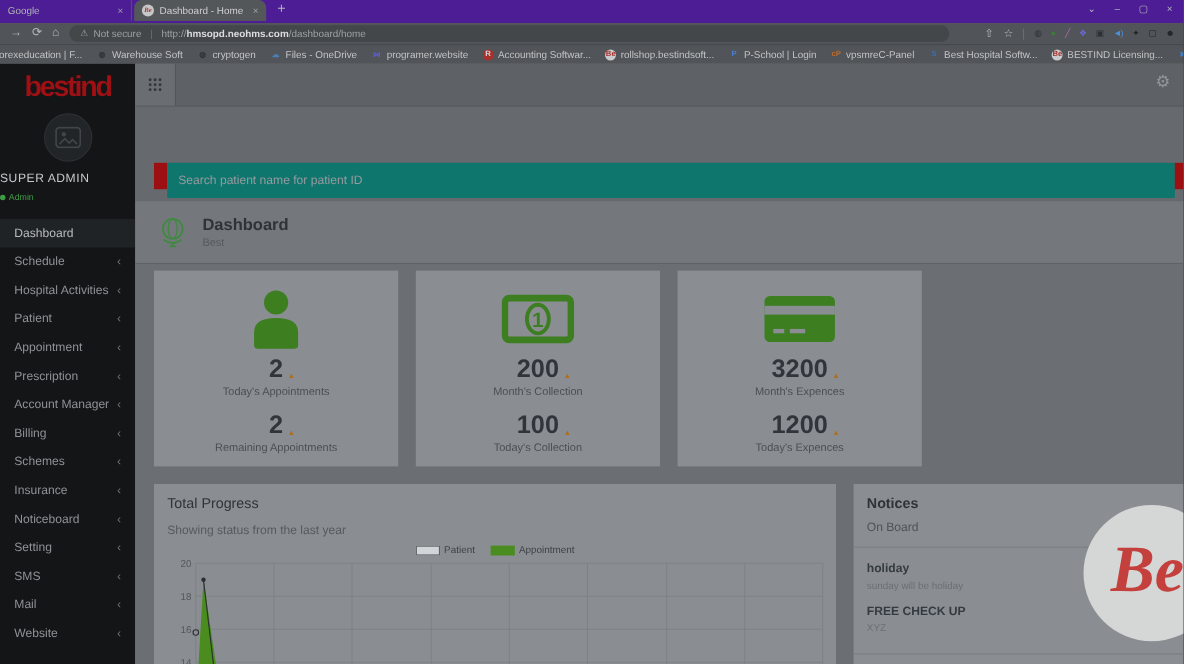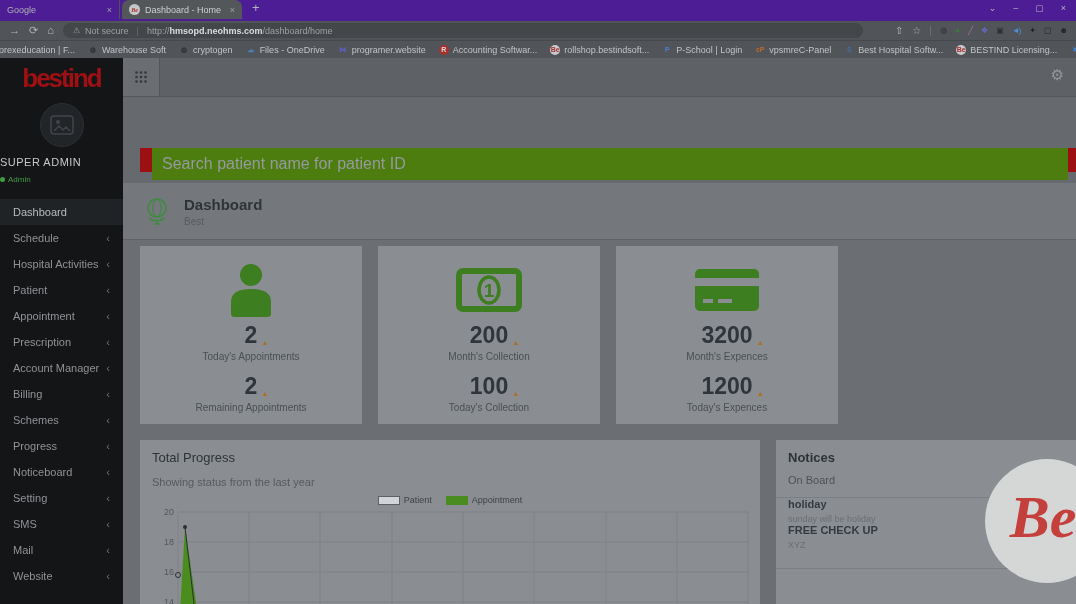--- a/index.html
+++ b/index.html
@@ -51,21 +51,21 @@
   
   .main{position:absolute;left:123px;top:58px;width:953px;height:546px;background:#6b6f73}
   .topbar{position:absolute;top:0;left:0;width:100%;height:39px;background:#5e6266;border-bottom:1px solid #53575a}
   .dots{position:absolute;left:0;top:0;width:37px;height:38px;background:#6a6e72;border-right:1px solid #53575a;
     display:flex;align-items:center;justify-content:center}
   .gear{position:absolute;right:12px;top:9px;font-size:15px;color:#93979a;line-height:1}
   .hero{position:absolute;top:39px;left:0;width:100%;height:86px;background:#66696d}
   .clinic{text-align:center;padding-top:13px;font-size:17px;font-weight:bold;color:#3e8b42}
   .searchrow{position:absolute;top:51px;left:17px;right:0;height:24px;display:flex}
   .sred{width:12px;background:#9c1013}
-  .sinput{flex:1;background:#4d7c0f;border:none;outline:none;padding:16px 10px;font-size:16px;color:#dfe1e2;font-family:inherit}
+  .sinput{flex:1;background:#0f766e;border:none;outline:none;padding:16px 10px;font-size:11px;color:#dfe1e2;font-family:inherit}
   .sinput::placeholder{color:#969a9e}
   .sred2{width:8px;background:#9c1013}
 
   .pagehead{position:absolute;top:125px;left:0;width:100%;height:57px;background:#74787c;border-bottom:1px solid #5f6367;
     display:flex;align-items:center;padding-left:20px;gap:13px}
   .ph-title{font-size:15px;font-weight:bold;color:#2e3338}
   .ph-sub{font-size:10px;color:#565a5e;margin-top:3px}
 
   .content{position:absolute;top:182px;left:0;width:100%;height:364px;background:#6b6f73}
   .cards{position:absolute;top:6px;left:17px;display:flex;gap:16px}
@@ -85,21 +85,21 @@
   .sw{width:22px;height:9px;display:inline-block}
   .sw.patient{background:#d2d5d7;border:1px solid #5e6266}
   .sw.appt{background:#4a8c1f}
   .chart{display:block;margin-top:2px}
   .chart text{font-family:"Liberation Sans",sans-serif}
 
   .notices{left:653px;top:200px;width:300px;height:210px;padding:10px 12px}
   .nt-title{font-size:13px;font-weight:bold;color:#2e3338}
   .nt-sub{font-size:11px;color:#4e5256;margin-top:9px}
   .nt-div{border-bottom:1px solid #7b7f83;margin:11px -12px 0}
-  .nt-item{}
+  .nt-item{margin-top:13px}
   .ni-title{font-size:11px;font-weight:bold;color:#333a40}
   .ni-body{font-size:9px;color:#6b6f73;margin-top:4px}
 
   .becircle{position:absolute;left:985px;top:459px;width:124px;height:124px;border-radius:50%;background:#d5d6d6;
     z-index:20;display:flex;align-items:center;justify-content:center}
   .betext{font-family:"Liberation Serif",serif;font-style:italic;font-weight:bold;font-size:60px;color:#c4403c;
     transform:translate(-4px,-4px)}
 </style>
 </head>
 <body>
@@ -242,21 +242,21 @@
         </div>
       <div class="mitem">
           <span>Billing</span>
           <span class="chev">‹</span>
         </div>
       <div class="mitem">
           <span>Schemes</span>
           <span class="chev">‹</span>
         </div>
       <div class="mitem">
-          <span>Progress</span>
+          <span>Insurance</span>
           <span class="chev">‹</span>
         </div>
       <div class="mitem">
           <span>Noticeboard</span>
           <span class="chev">‹</span>
         </div>
       <div class="mitem">
           <span>Setting</span>
           <span class="chev">‹</span>
         </div>

